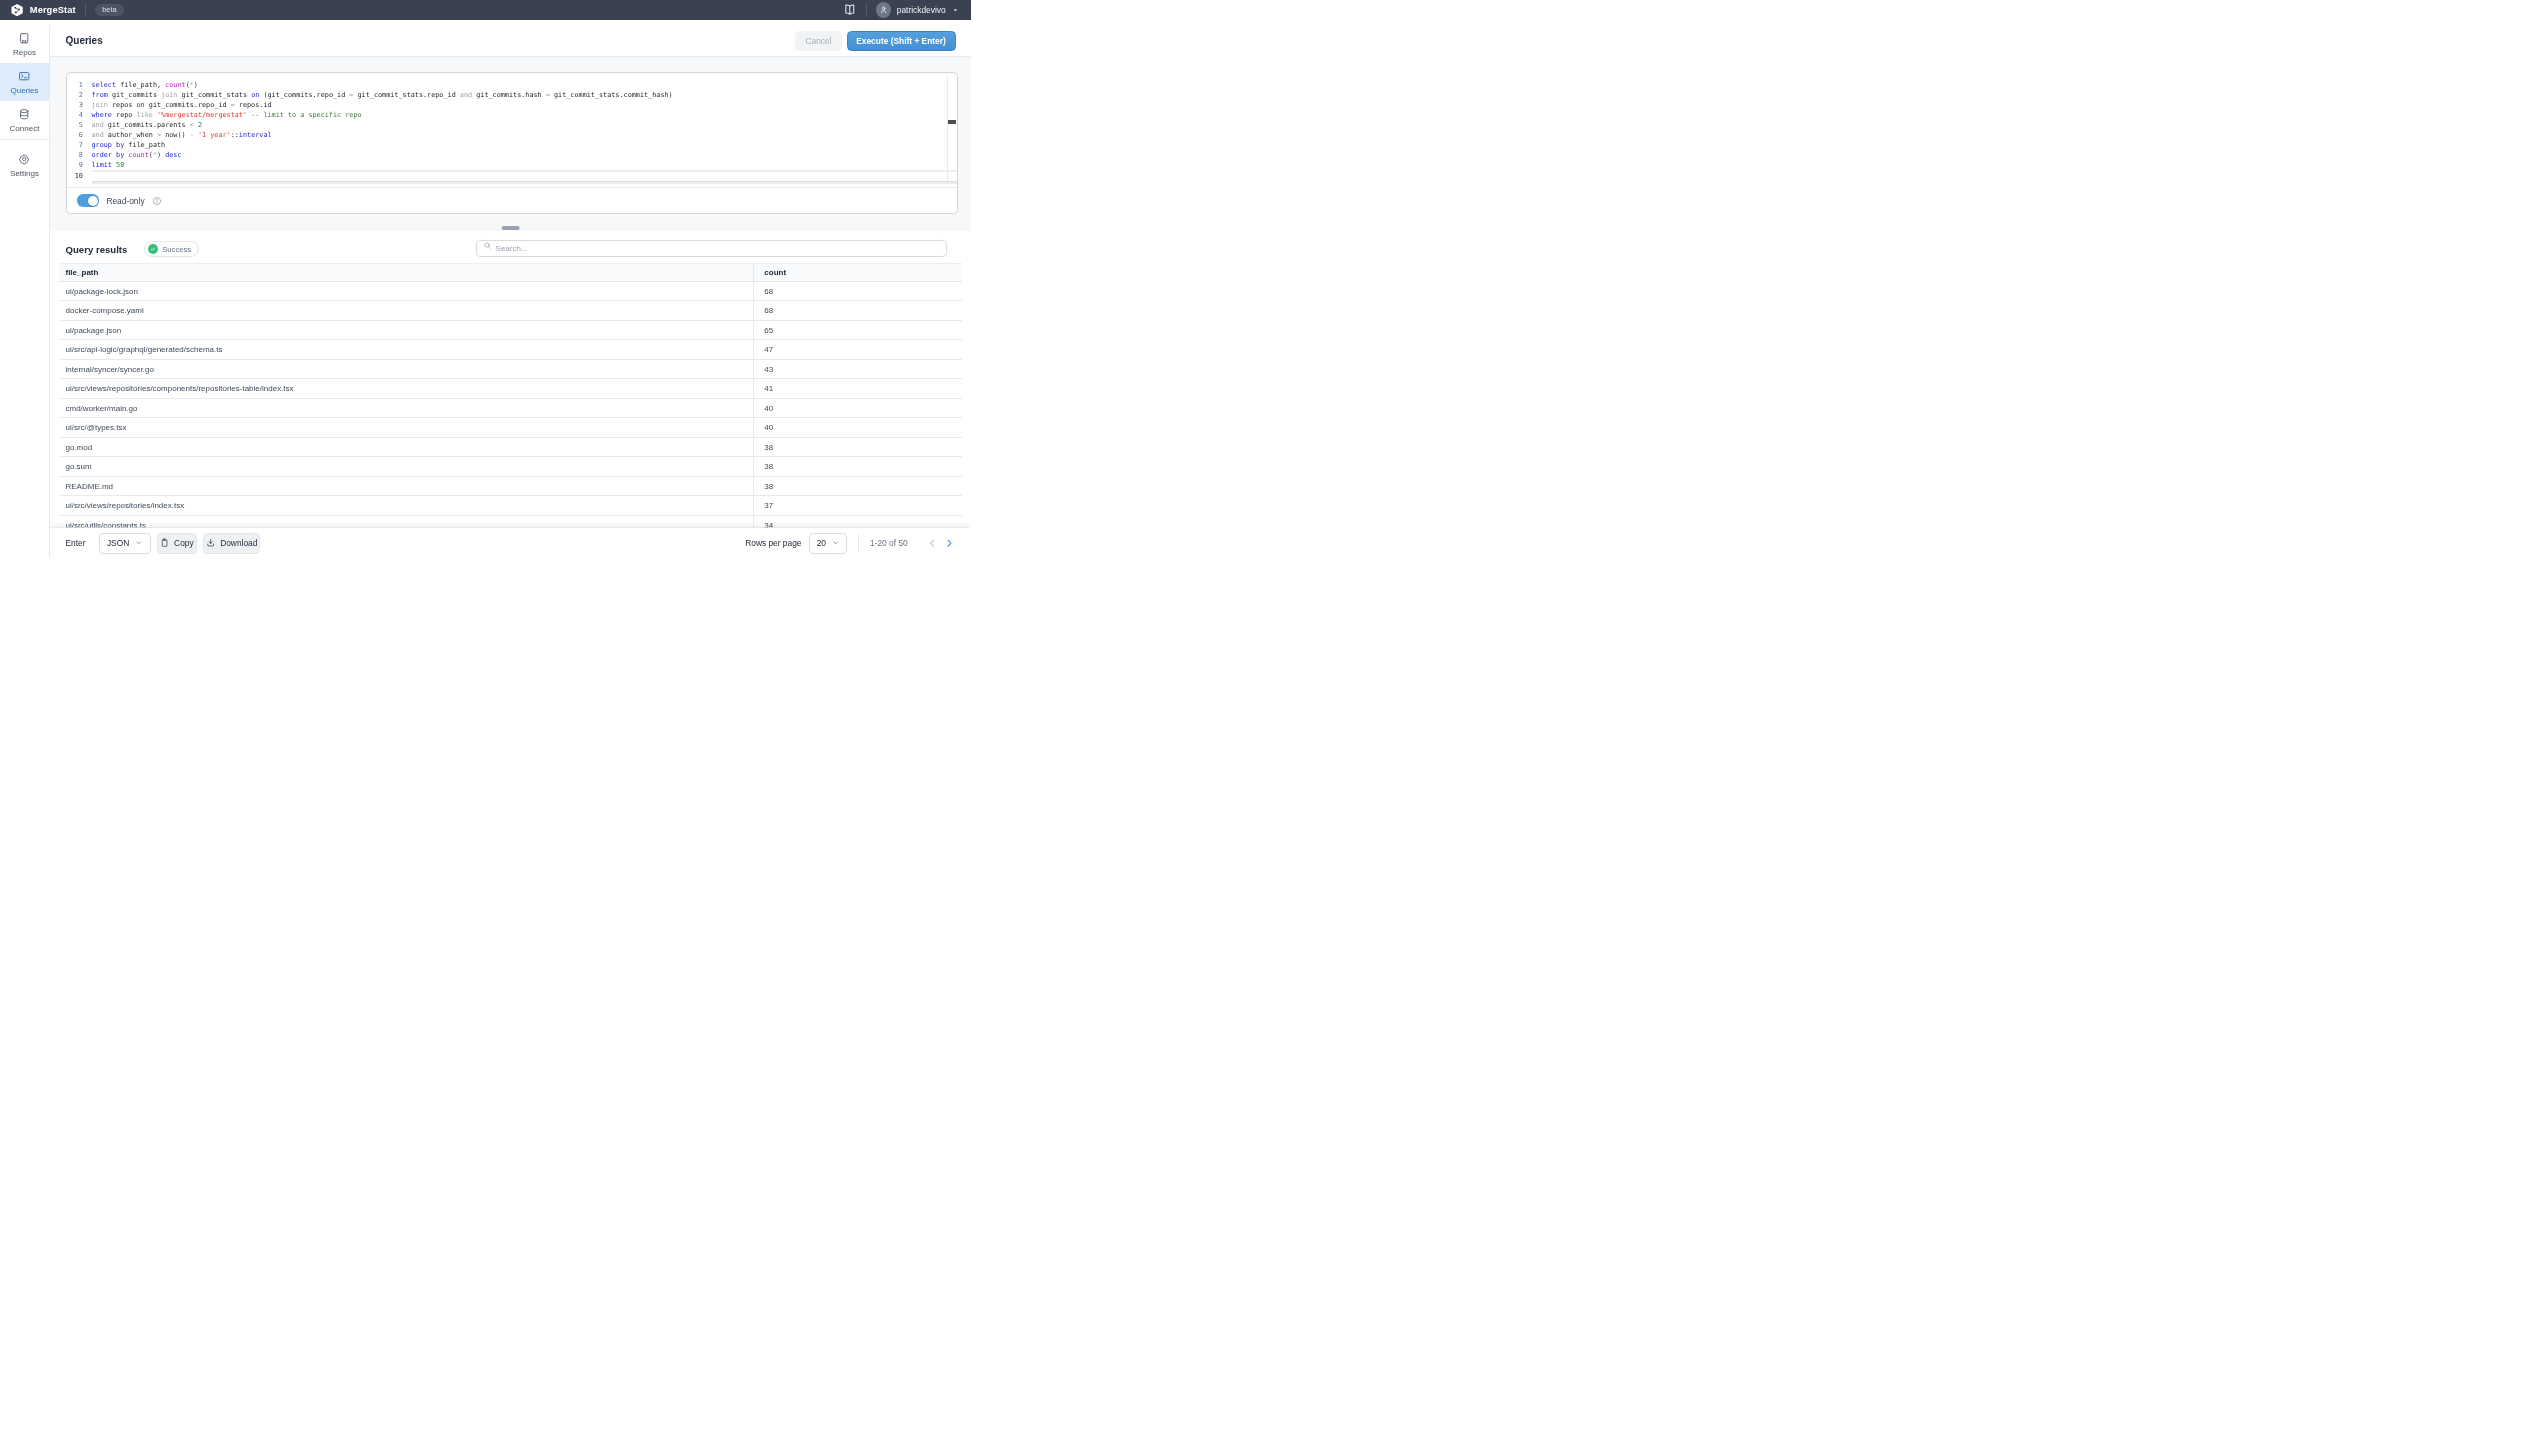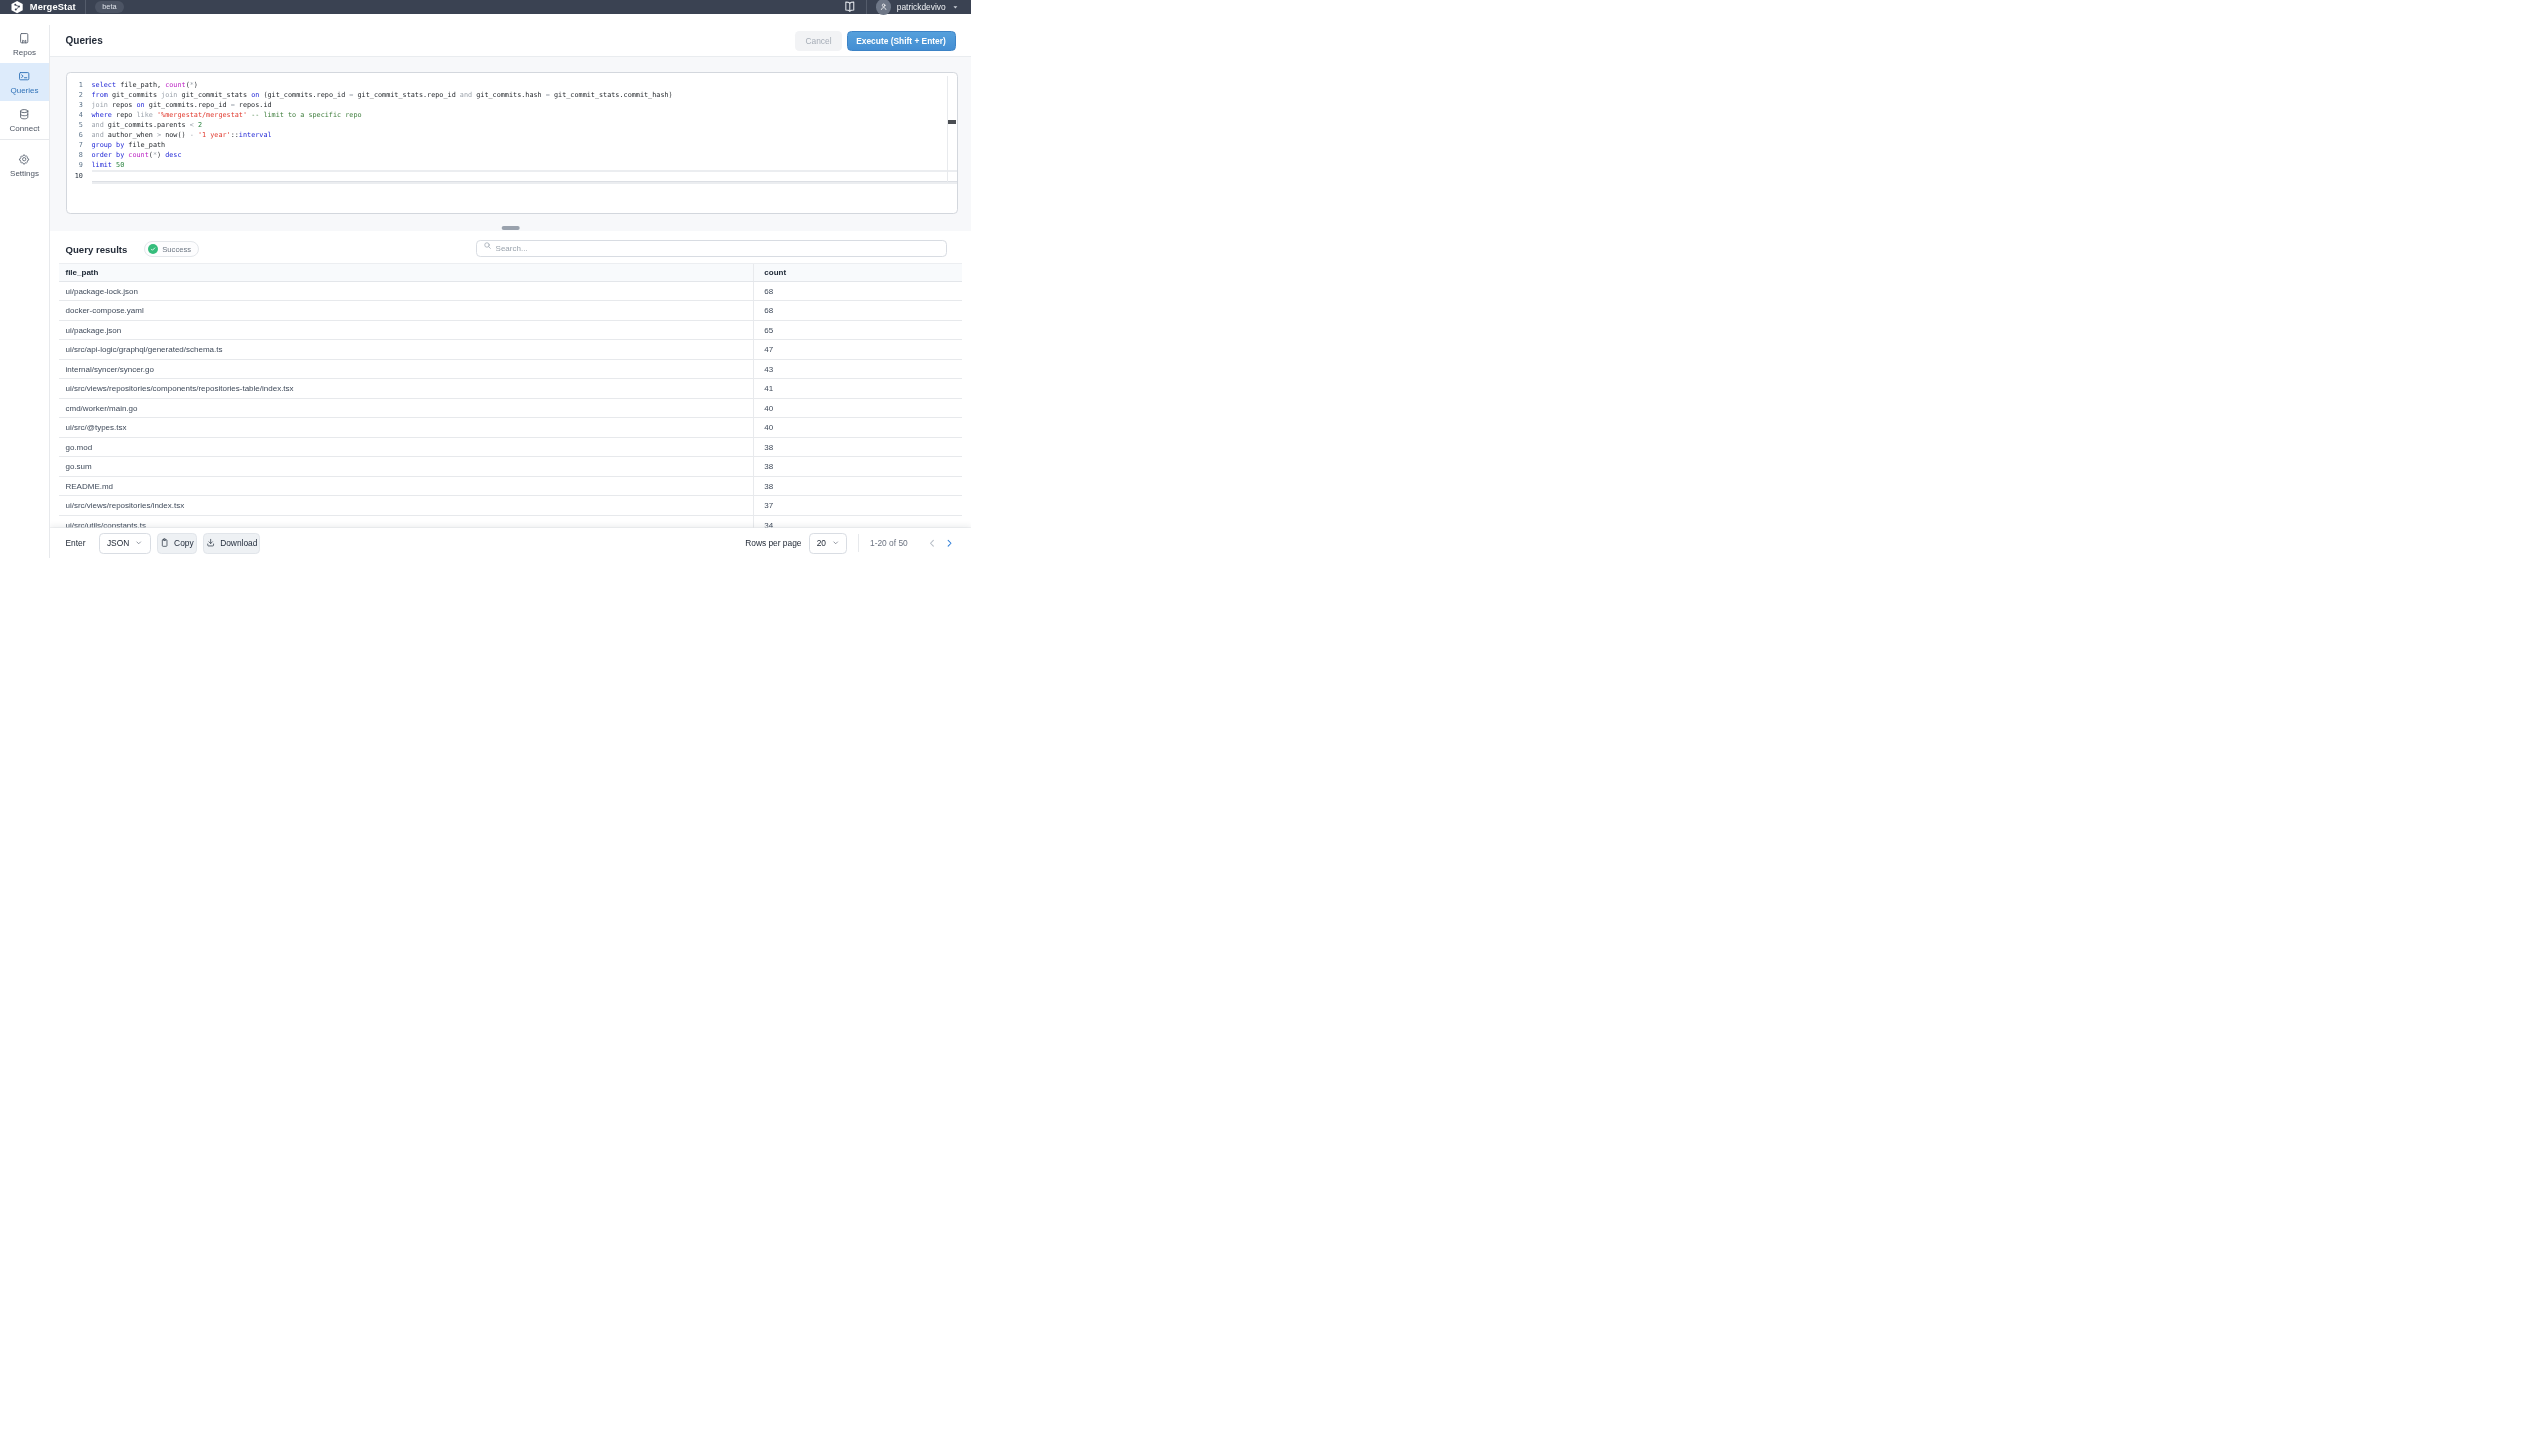--- a/index.html
+++ b/index.html
@@ -1,21 +1,21 @@
 <!DOCTYPE html>
 <html style="--topbar-bg: #3a4252; --accent-blue: #448ed3; --nav-active-blue: #3173b8; --success-green: #35bd7c; --toggle-blue: #4b9fe1; --pagination-next-blue: #2f7ed8;font-size:10px"><head>
 <meta charset="utf-8">
 <style>
   * { margin:0; padding:0; box-sizing:border-box; }
   html,body { width:971px; height:558px; overflow:hidden; background:#fff;
     font-family:"Liberation Sans", sans-serif; -webkit-font-smoothing:antialiased; }
   .page { position:relative; width:971px; height:558px; }
 
   
-  .topbar { position:absolute; top:0; left:0; right:0; height:14px; background:#3a4252;
+  .topbar { position:absolute; top:0; left:0; right:0; height:20px; background:#3a4252;
     display:flex; align-items:center; padding:0 12.4px 0 10px; z-index:30; }
   .logo-wrap { display:flex; align-items:center; gap:5.6px; }
   .brand { color:#fff; font-size:9.3px; font-weight:700; letter-spacing:0.1px; }
   .tb-divider { width:0.6px; height:13.6px; background:#545c6b; margin:0 9.3px; }
   .beta-badge { background:#4c5464; color:#dde1e8; font-size:7.4px; padding:1.9px 7.4px;
     border-radius:6.2px; line-height:8.7px; }
   .tb-right { margin-left:auto; display:flex; align-items:center; }
   .book-btn { width:13.6px; height:13.6px; color:#e7eaef; display:flex; align-items:center; cursor:pointer; }
   .avatar { width:15.5px; height:15.5px; border-radius:50%; background:#6e7787; display:flex;
     align-items:center; justify-content:center; margin-right:5.6px; }
@@ -251,20 +251,33 @@
                 <span class="ct"><span class="tk-k">limit </span><span class="tk-n">50</span></span>
               </div>
               <div class="cl active">
                 <span class="ln">10</span>
                 <span class="ct"></span>
               </div>
             </div>
           <div class="vtrack"></div>
           <div class="vthumb"></div>
         </div>
+        <div class="editor-footer">
+          <div class="toggle">
+              <div class="knob"></div>
+            </div>
+          <span class="toggle-label">Read-only</span>
+          <span class="info-icon">
+            <svg viewBox="0 0 24 24" fill="none" stroke="currentColor" stroke-width="1.8" stroke-linecap="round">
+              <circle cx="12" cy="12" r="8.6"></circle>
+                <path d="M12 11v5.2"></path>
+                <circle cx="12" cy="7.8" r=".4" fill="currentColor"></circle>
+            </svg>
+          </span>
+        </div>
       </div>
       <div class="drag-row">
         <div class="drag-handle"></div>
       </div>
     </div>
 
     <div class="results">
       <div class="results-head">
         <div class="results-title-row">
           <span class="results-title">Query results</span>

